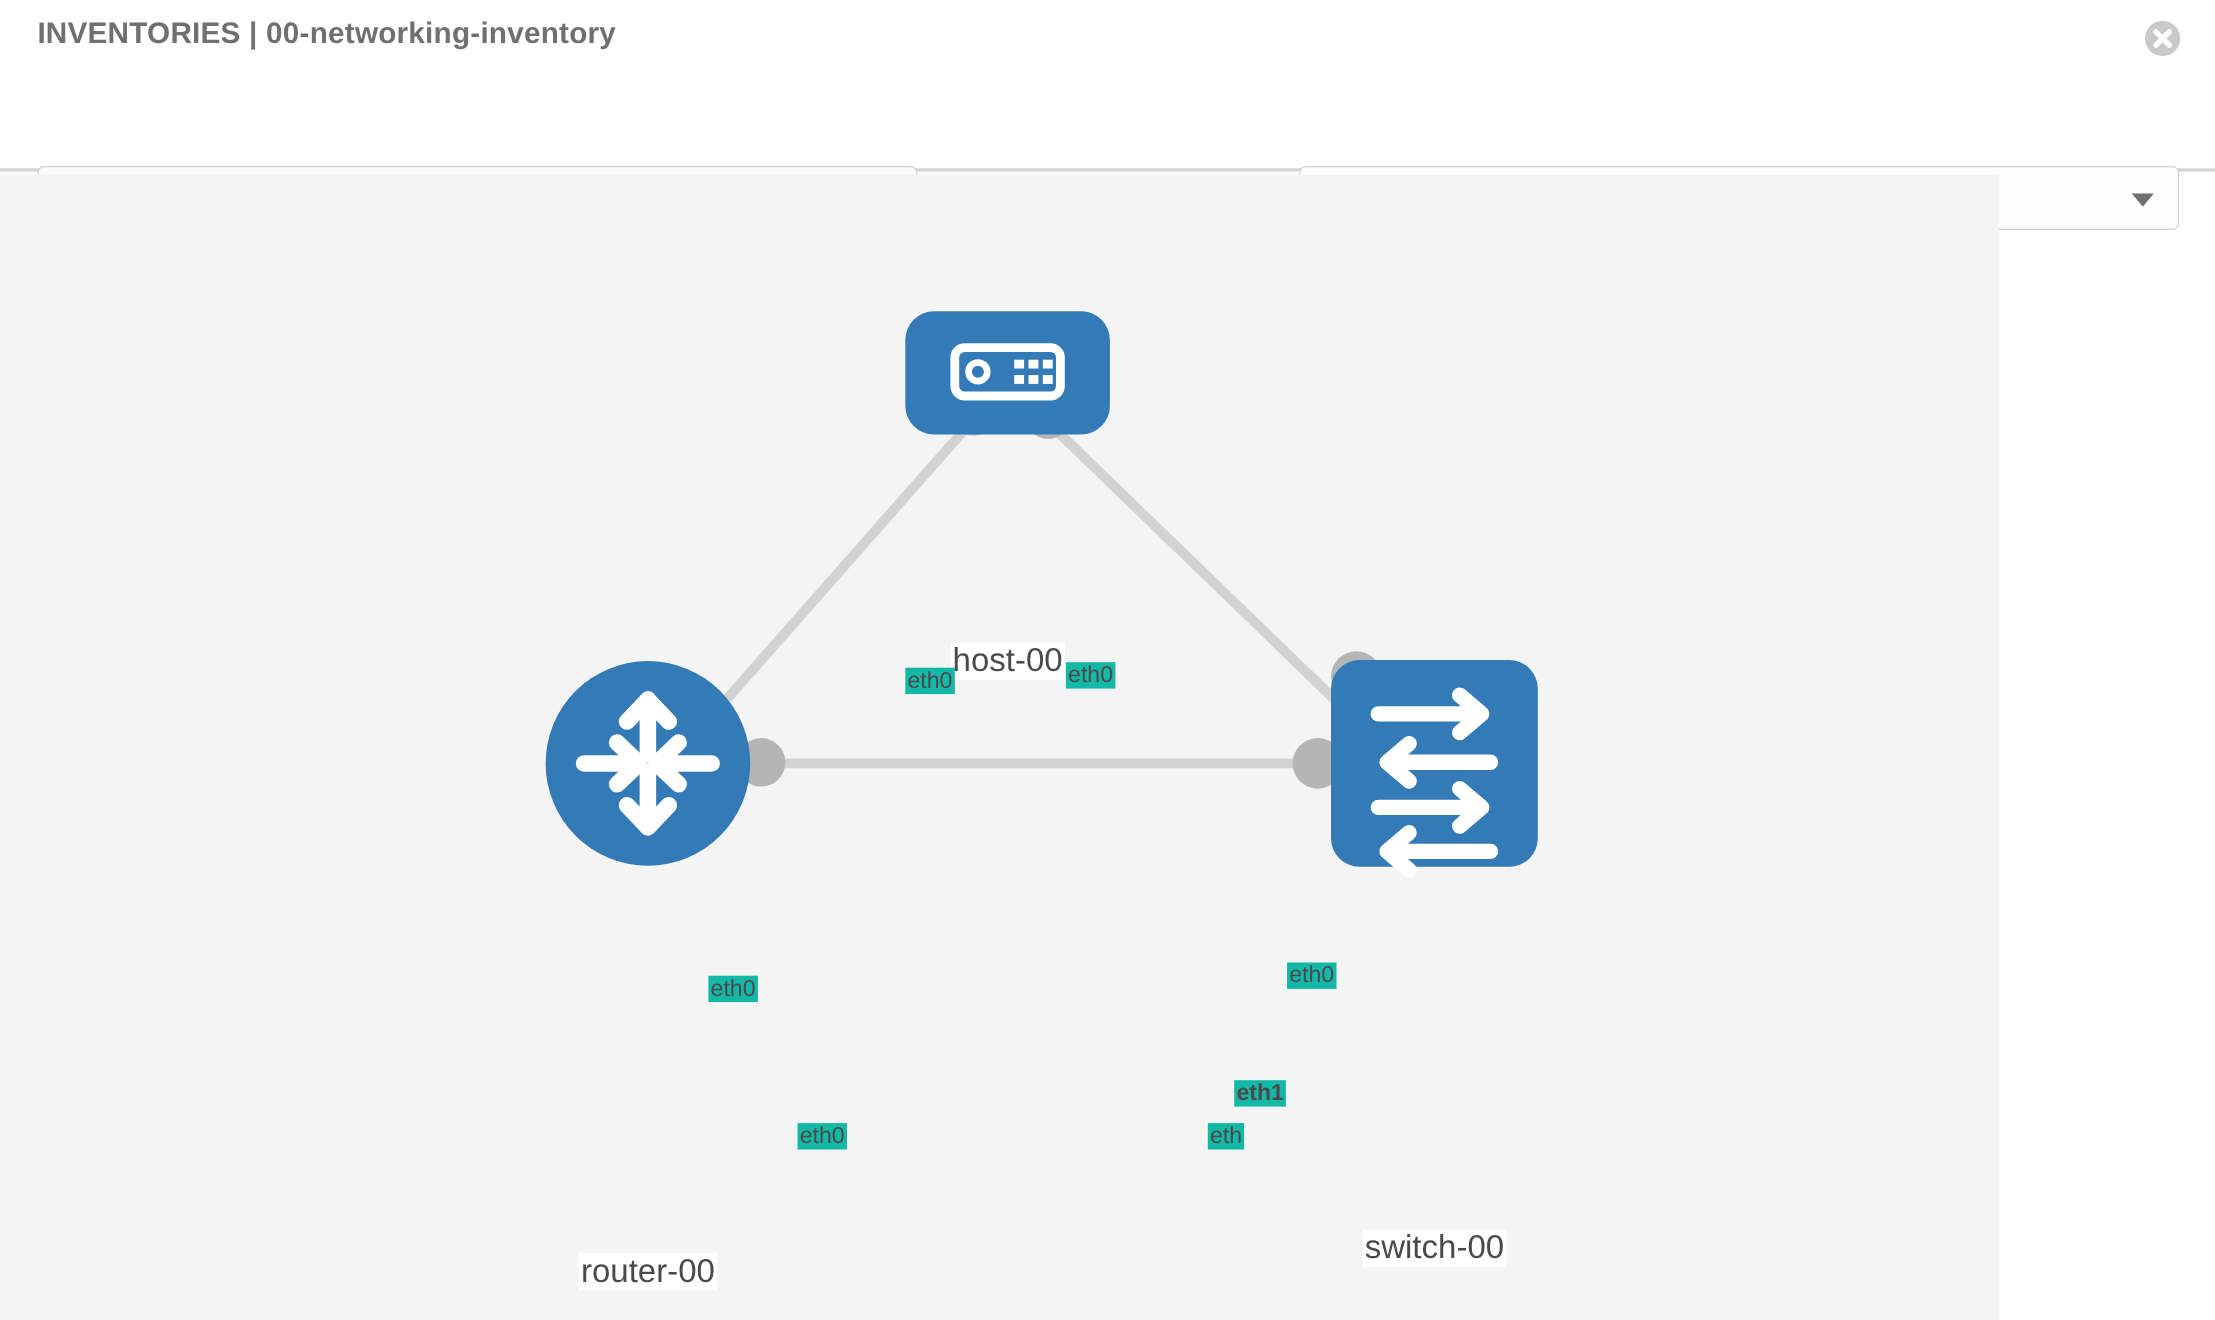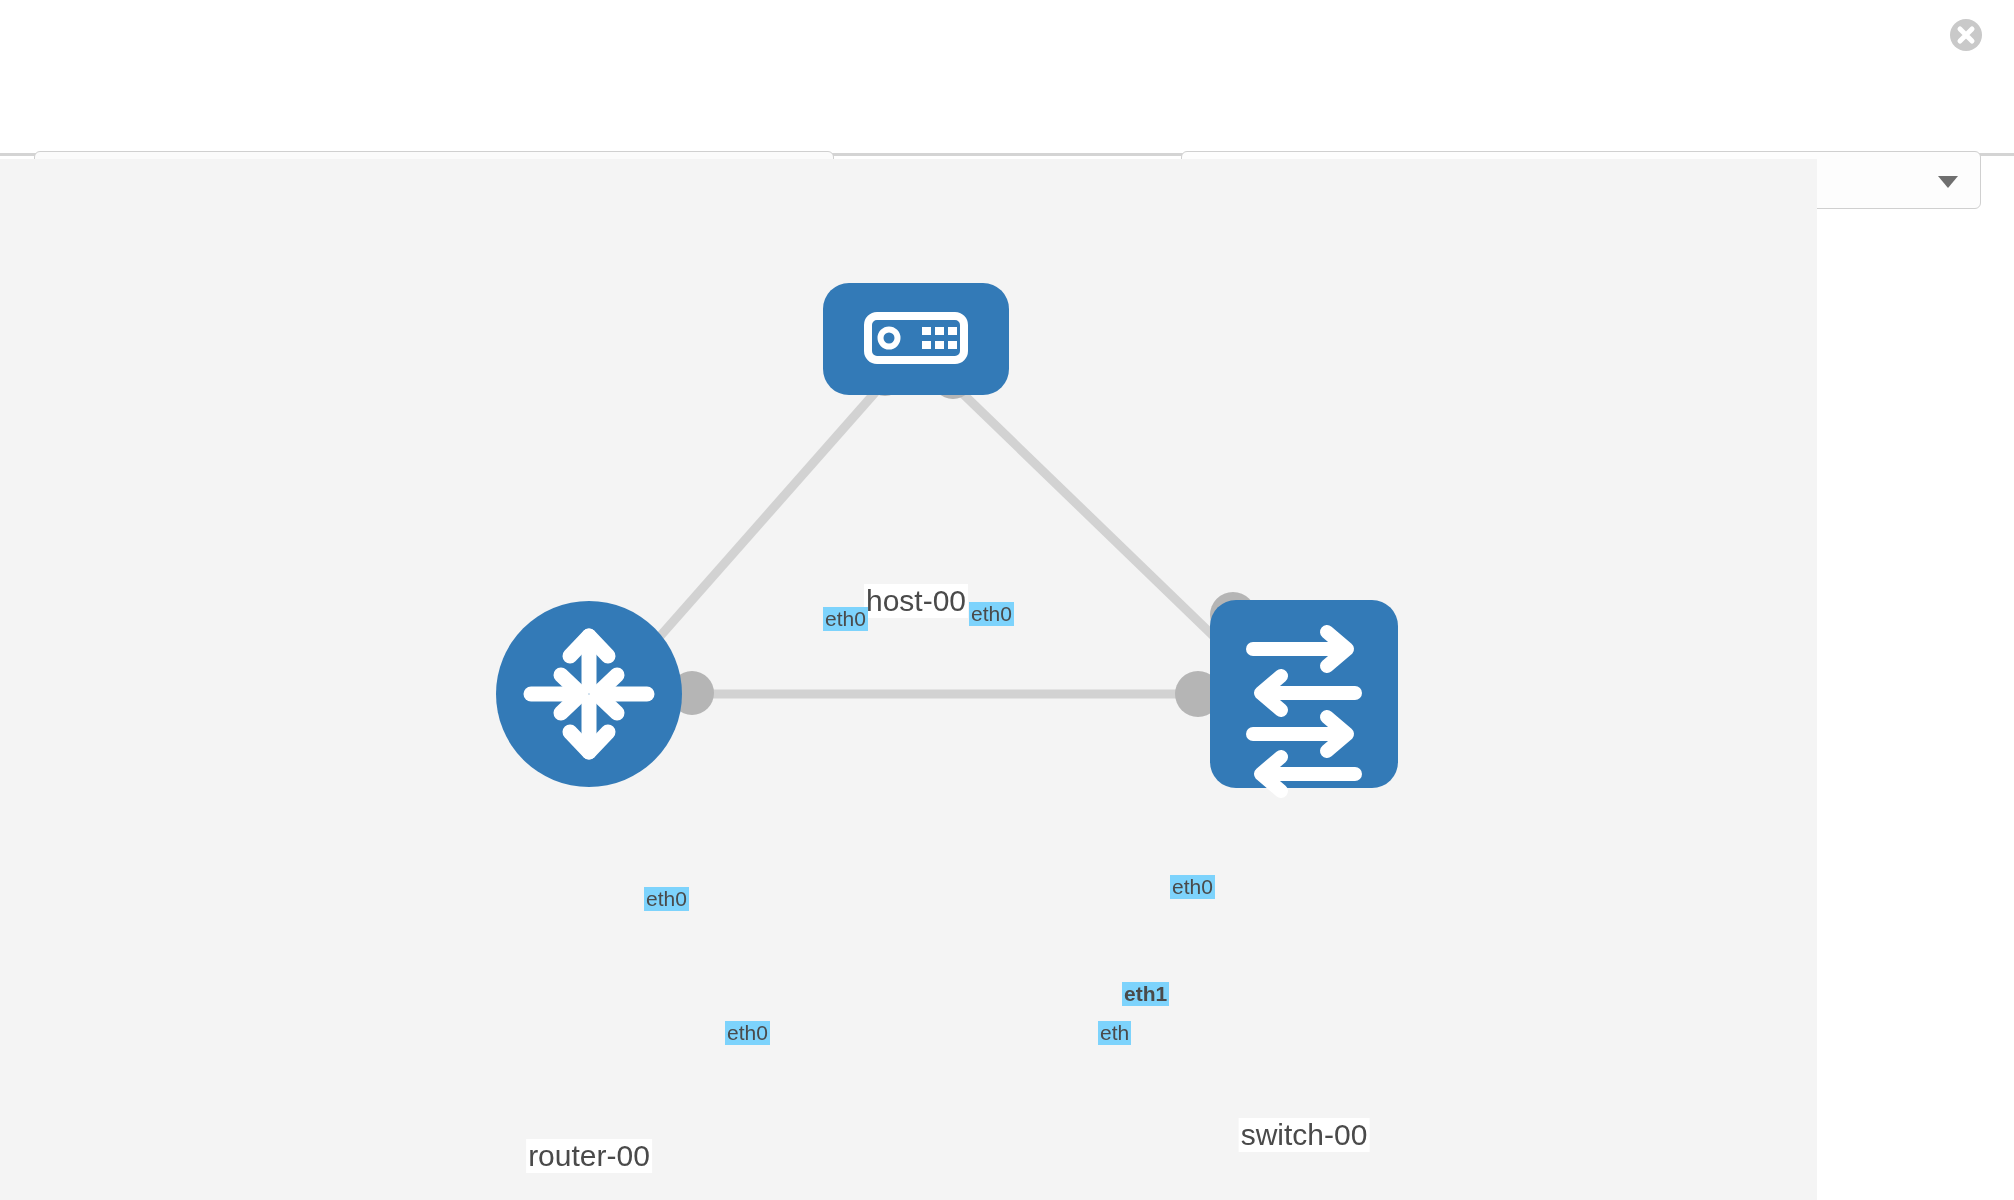--- a/index.html
+++ b/index.html
@@ -81,21 +81,21 @@
     position: absolute;
     font-size: 30px; color: #4a4a4a;
     background: #ffffff;
     white-space: nowrap;
     padding: 0 2px;
     transform: translateX(-50%);
   }
   .iface-label {
     position: absolute;
     font-size: 21px; color: #4a4a4a;
-    background: #7dd3fc;
+    background: #14b8a6;
     white-space: nowrap;
     padding: 0 2px;
   }
 
   
   .zoom-panel {
     position: absolute; left: 1621px; top: 1082px;
     width: 393px; height: 118px;
     background: #ffffff; border: 1px solid #b7b7b7;
     border-right: none; border-bottom: none;
@@ -113,20 +113,21 @@
   }
   .zoom-plus::before { left: 0; top: 10px; width: 28px; height: 8px; }
   .zoom-plus::after  { left: 10px; top: 0; width: 8px; height: 28px; }
 </style>
 </head>
 <body>
 
 <div id="app">
 
   <div class="header">
+    <div class="page-title">INVENTORIES | 00-networking-inventory</div>
     <div class="close-btn">
       <svg width="32" height="32" viewBox="0 0 32 32" aria-hidden="true">
         <path d="M10 10 L22 22 M22 10 L10 22" stroke="#ffffff" stroke-width="5" stroke-linecap="round"></path>
       </svg>
     </div>
   </div>
 
   <div class="toolbar">
     <div class="actions-select">
       <span class="sel-label">ACTIONS</span>

